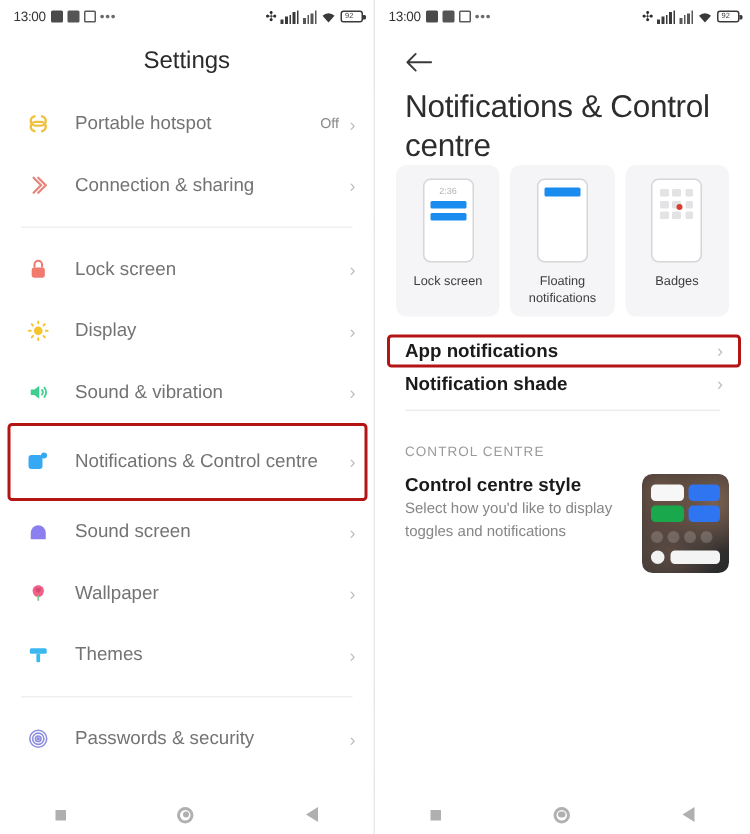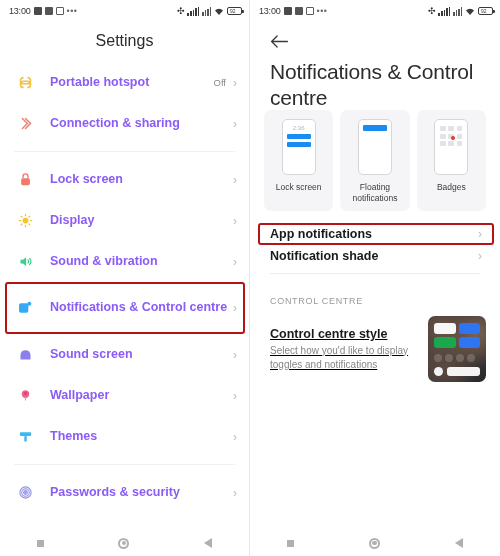--- a/index.html
+++ b/index.html
@@ -45,21 +45,21 @@
   
   .settings-title {
     text-align: center; font-size: 16px; color: #2b2b2b;
     padding: 10px 0 12px; font-weight: 400;
   }
   .srow {
     display: flex; align-items: center; height: 41px;
     padding: 0 12px 0 14px; position: relative; background: #fff;
   }
   .srow .ic { width: 22px; display: flex; align-items: center; justify-content: center; flex: 0 0 22px; }
-  .srow .lbl { flex: 1; font-size: 12.5px; color: #8b5cf6; font-weight: bold; padding-left: 14px; line-height: 1.25; }
+  .srow .lbl { flex: 1; font-size: 12.5px; color: #737373; font-weight: normal; padding-left: 14px; line-height: 1.25; }
   .srow .val { font-size: 9.5px; color: #888; margin-right: 7px; }
   .chev { color: #bdbdbd; font-size: 12px; line-height: 1; font-weight: 300; }
   .sep { height: 1px; background: #f0f0f0; margin: 7px 14px; }
   .srow.tall { height: 52px; }
   .highlight-box {
     position: absolute; border: 2.4px solid #b31515; border-radius: 3px;
     pointer-events: none;
   }
 
   
@@ -91,21 +91,21 @@
             border-radius: 50%; left: 16px; top: 16px; }
   .card-lbl { font-size: 8.5px; color: #3c3c3c; text-align: center; margin-top: 7px; line-height: 1.3; }
 
   .rrow {
     display: flex; align-items: center; height: 22px;
     padding: 0 18px 0 20px; position: relative;
   }
   .rrow .lbl { flex: 1; font-size: 12.5px; color: #1a1a1a; font-weight: bold; }
   .rsep { height: 1px; background: #ededed; margin: 6px 20px; }
 
-  .cc-item { display: flex; align-items: center; padding: 2px 14px 0 20px; text-decoration: underline; }
+  .cc-item { display: flex; align-items: flex-start; padding: 2px 14px 0 20px; }
   .cc-text { flex: 1; }
   .cc-title { font-size: 12.5px; color: #1a1a1a; font-weight: bold; }
   .cc-sub { font-size: 10px; color: #868686; line-height: 1.42; margin-top: 3px; }
   .cc-thumb {
     width: 58px; height: 66px; border-radius: 7px; flex: 0 0 58px;
     background:
       radial-gradient(circle at 22% 18%, #6e5647 0%, rgba(110,86,71,0) 46%),
       radial-gradient(circle at 82% 28%, #7a6150 0%, rgba(122,97,80,0) 50%),
       radial-gradient(circle at 30% 78%, #5a4a42 0%, rgba(90,74,66,0) 52%),
       linear-gradient(150deg, #2e2b2c 0%, #4a3d38 45%, #26282b 100%);

